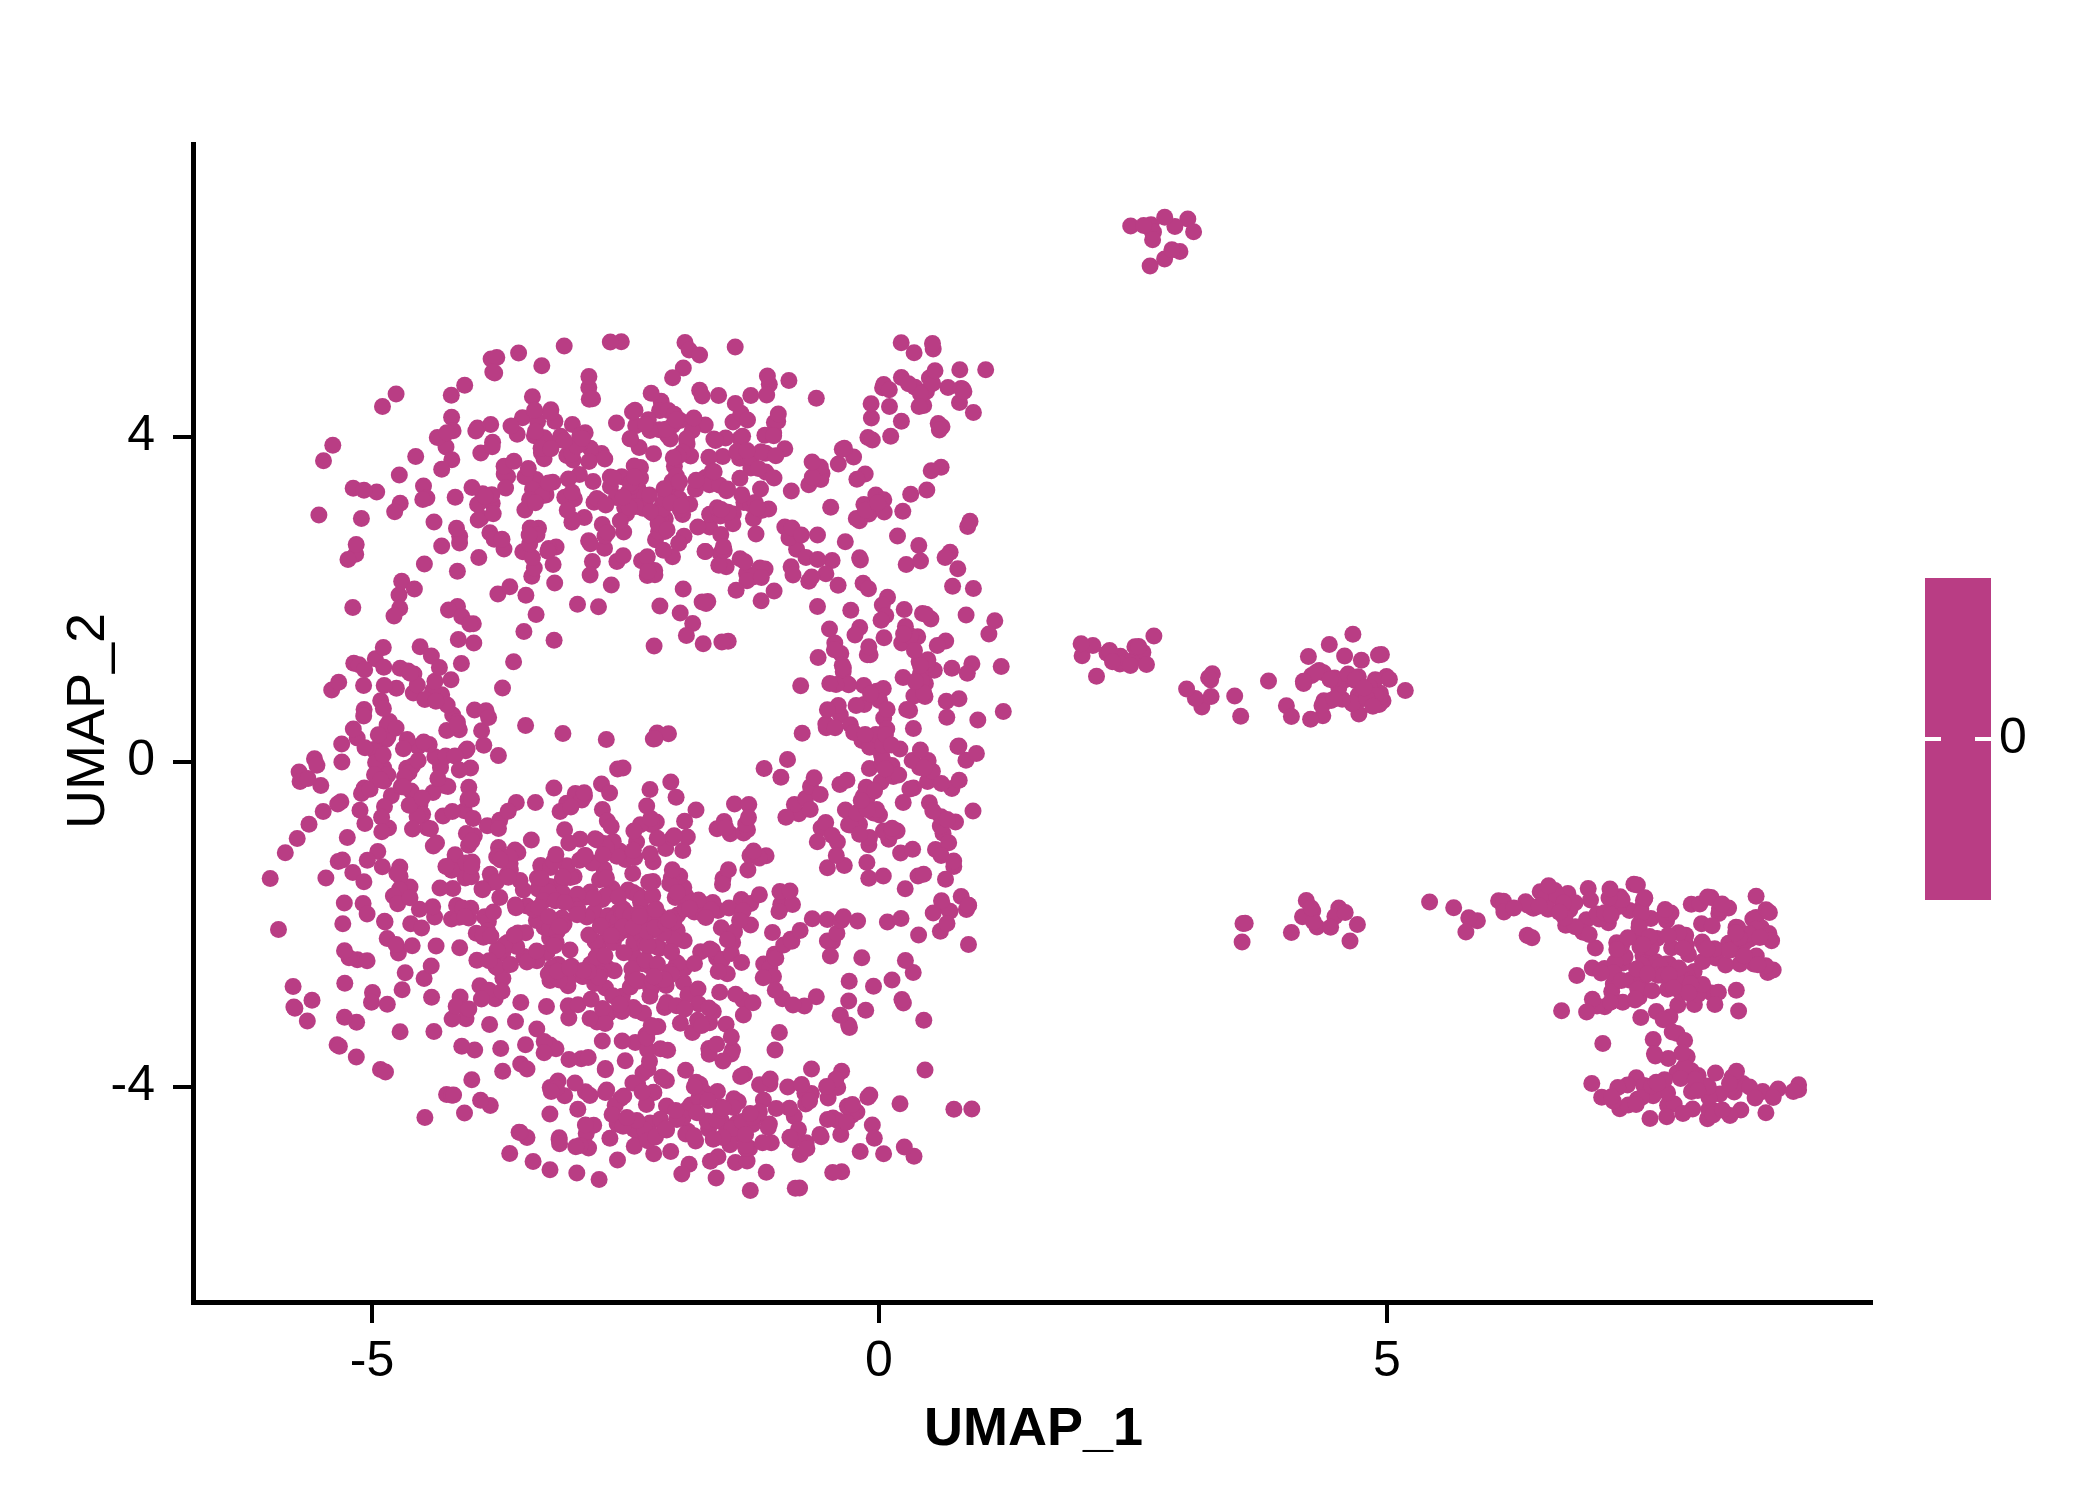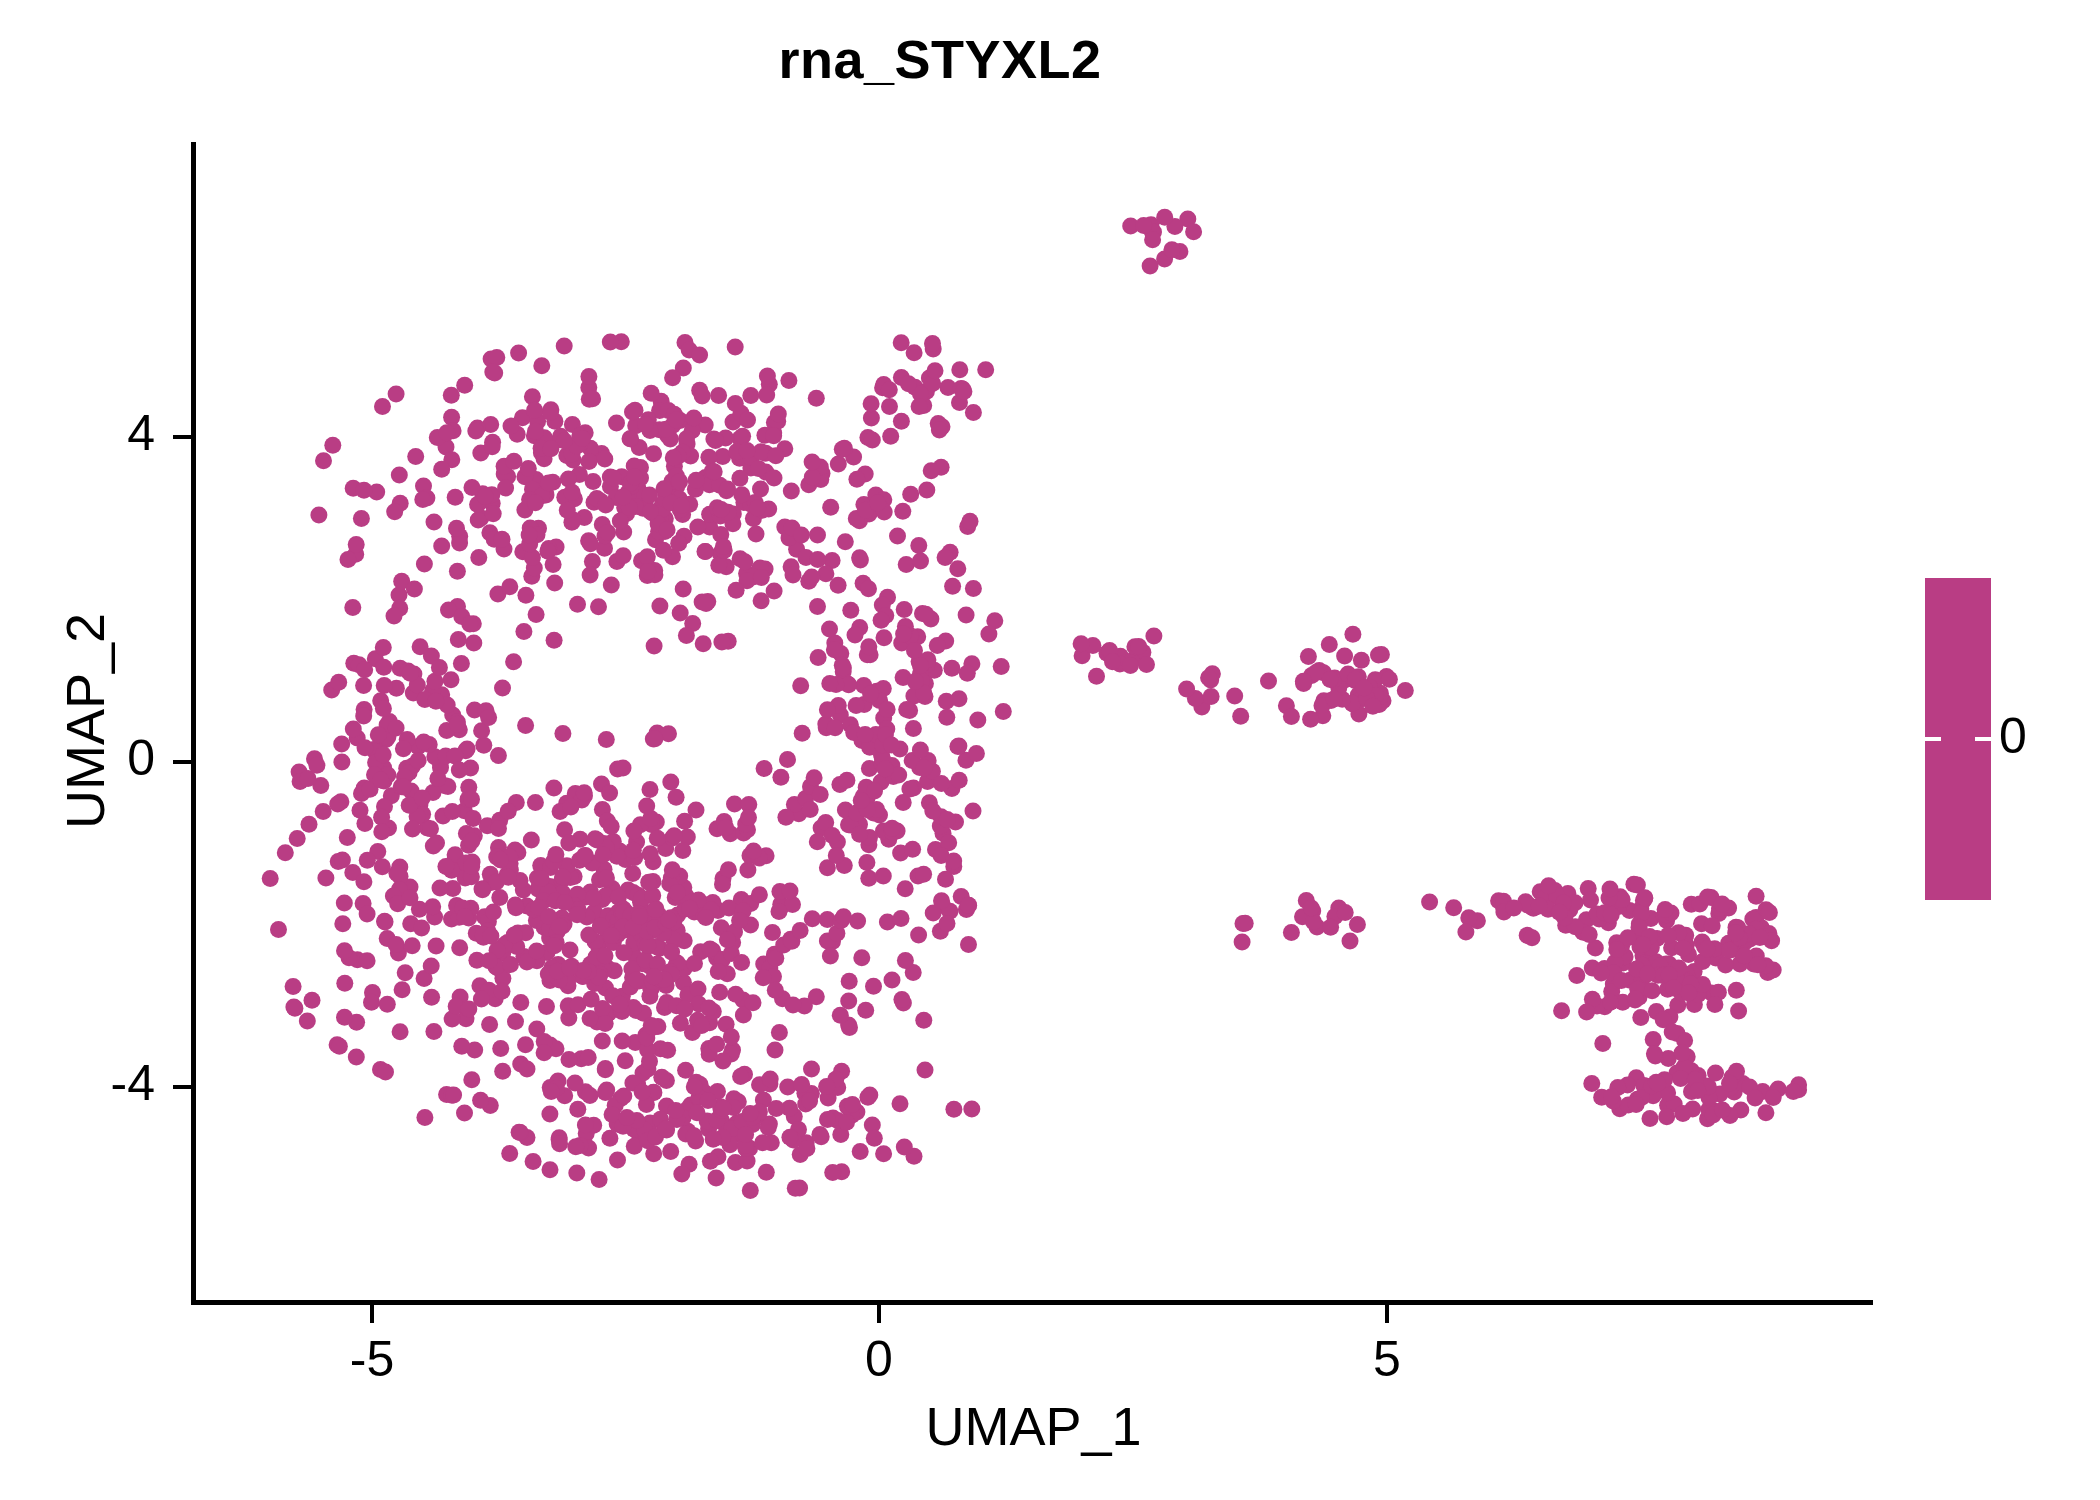--- a/index.html
+++ b/index.html
@@ -79,20 +79,21 @@
   }
   
   #xlab {
     position: absolute;
     left: 194px;
     top: 1395px;
     width: 1679px;
     text-align: center;
     font-size: 54px;
     color: #000000;
+    font-weight: bold;
   }
   #ylab {
     position: absolute;
     left: -265px;
     top: 690px;
     width: 700px;
     text-align: center;
     font-size: 54px;
     color: #000000;
     transform: rotate(-90deg);
@@ -136,21 +137,20 @@
     color: #000000;
     margin-top: -33px;
     white-space: pre;
   }
 </style>
 </head>
 <body>
 
 <div id="root">
 
-  <div id="plot-title">rna_STYXL2</div>
 
   <svg id="scatter-svg" xmlns="http://www.w3.org/2000/svg" viewBox="0 0 2100 1500">
     <g id="points-group">
         <circle cx="532.4" cy="396.8" r="8.5" fill="#b93d84"></circle>
         <circle cx="926.8" cy="489.9" r="8.5" fill="#b93d84"></circle>
         <circle cx="667.7" cy="435.6" r="8.5" fill="#b93d84"></circle>
         <circle cx="490.7" cy="424.5" r="8.5" fill="#b93d84"></circle>
         <circle cx="396.1" cy="394.0" r="8.5" fill="#b93d84"></circle>
         <circle cx="713.9" cy="439.1" r="8.5" fill="#b93d84"></circle>
         <circle cx="765.8" cy="472.0" r="8.5" fill="#b93d84"></circle>

